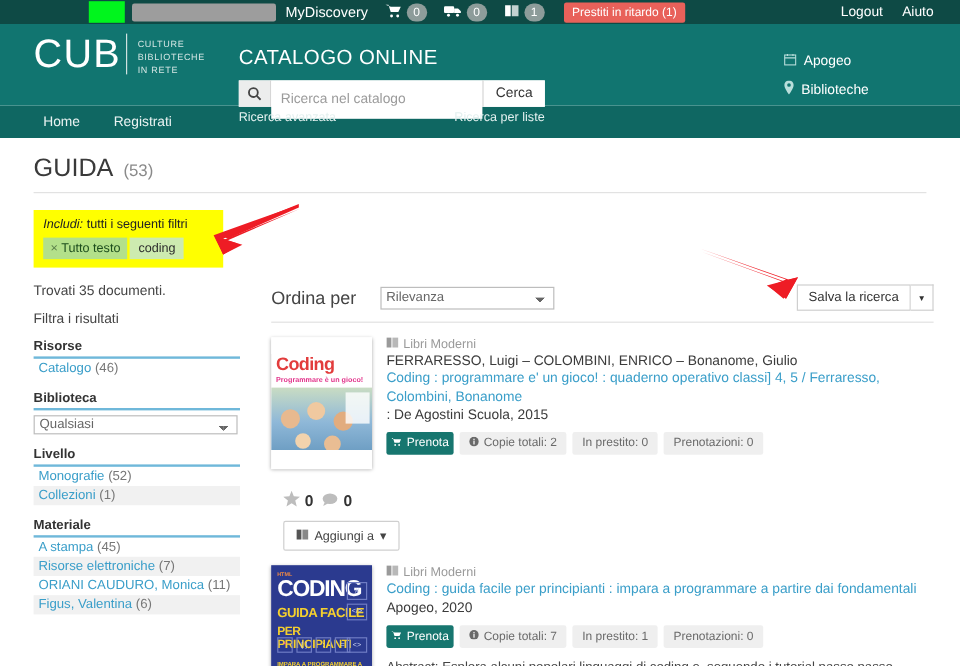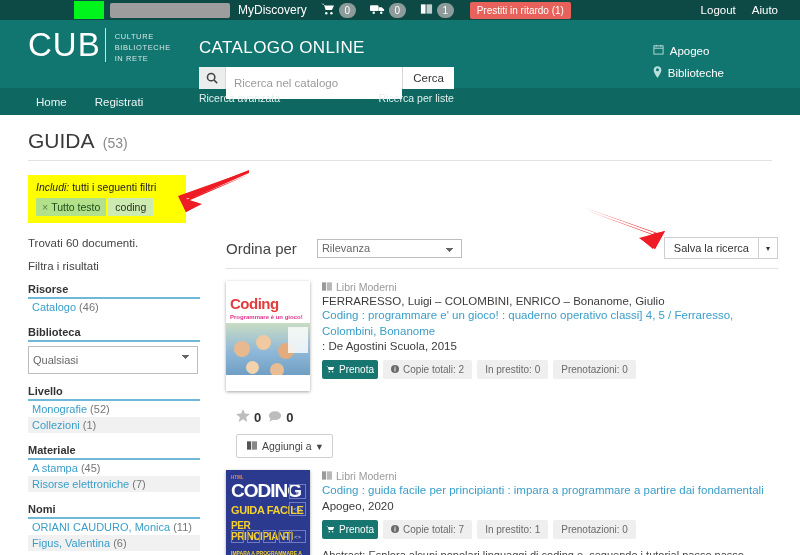--- a/index.html
+++ b/index.html
@@ -106,21 +106,21 @@
   .facet-title {
     font-size:11px; color:#333; font-weight:bold; margin-top:11px;
     border-bottom:2px solid #6fb8da; padding-bottom:2px;
   }
   .facet-list { list-style:none; margin:0; padding:0; }
   .facet-list li { padding:2px 4px; font-size:11px; color:#777; }
   .facet-list li:nth-child(even) { background:#f1f1f1; }
   .facet-list li a { color:#3a9ec9; text-decoration:none; }
   .sel-wrap { margin-top:4px; }
   .sel {
-    width:170px; height:28px; border:1px solid #bdbdbd; background:#fff;
+    width:170px; height:16px; border:1px solid #bdbdbd; background:#fff;
     font-size:11px; color:#666; padding:0 4px;
     font-family:"Liberation Sans", sans-serif;
     -webkit-appearance:none; appearance:none;
     background-image:linear-gradient(45deg,transparent 50%,#666 50%),linear-gradient(135deg,#666 50%,transparent 50%);
     background-position:calc(100% - 11px) 8px, calc(100% - 7px) 8px;
     background-size:4px 4px,4px 4px; background-repeat:no-repeat;
   }
 
   
   .results { flex:1; padding-left:26px; padding-right:22px; }
@@ -321,21 +321,21 @@
       <span class="chip-main">
         <span class="chip-x">×</span><span>Tutto testo</span>
       </span>
       <span class="chip-val">coding</span>
     </div>
   </div>
 
   <div class="content">
 
     <div class="sidebar">
-      <div class="sb-found">Trovati 60 documenti.</div>
+      <div class="sb-found">Trovati 35 documenti.</div>
       <div class="sb-filter">Filtra i risultati</div>
 
       <div class="facet-title">Risorse</div>
       <ul class="facet-list">
         <li><a href="#">Catalogo</a> <span>(46)</span></li>
       </ul>
 
       <div class="facet-title">Biblioteca</div>
       <div class="sel-wrap">
         <select class="sel">
@@ -348,21 +348,20 @@
         <li><a href="#">Monografie</a> <span>(52)</span></li>
         <li><a href="#">Collezioni</a> <span>(1)</span></li>
       </ul>
 
       <div class="facet-title">Materiale</div>
       <ul class="facet-list">
         <li><a href="#">A stampa</a> <span>(45)</span></li>
         <li><a href="#">Risorse elettroniche</a> <span>(7)</span></li>
       </ul>
 
-      <div class="facet-title">Nomi</div>
       <ul class="facet-list">
         <li><a href="#">ORIANI CAUDURO, Monica</a> <span>(11)</span></li>
         <li><a href="#">Figus, Valentina</a> <span>(6)</span></li>
 
       </ul>
     </div>
 
     <div class="results">
 
       <div class="sortrow">

